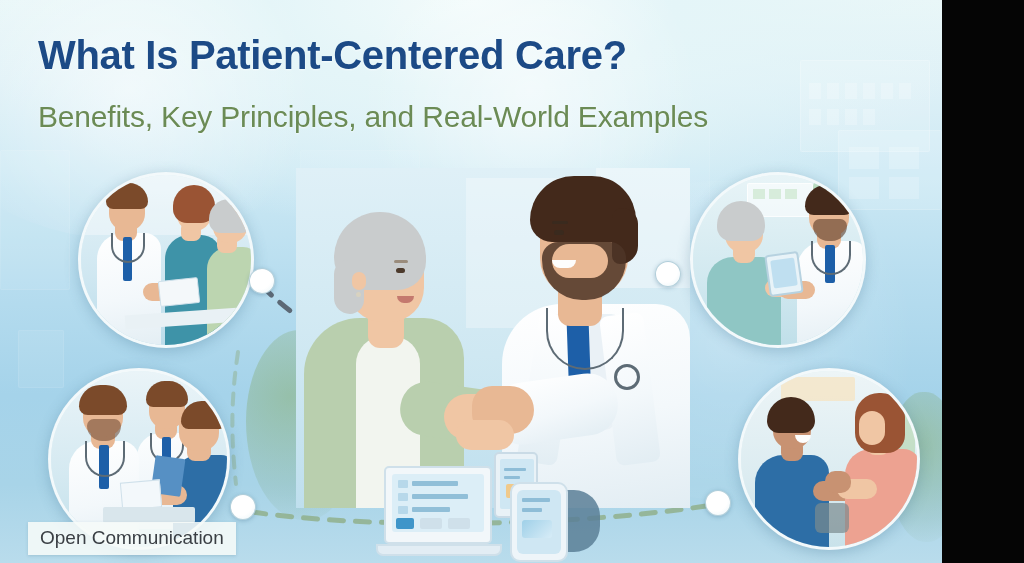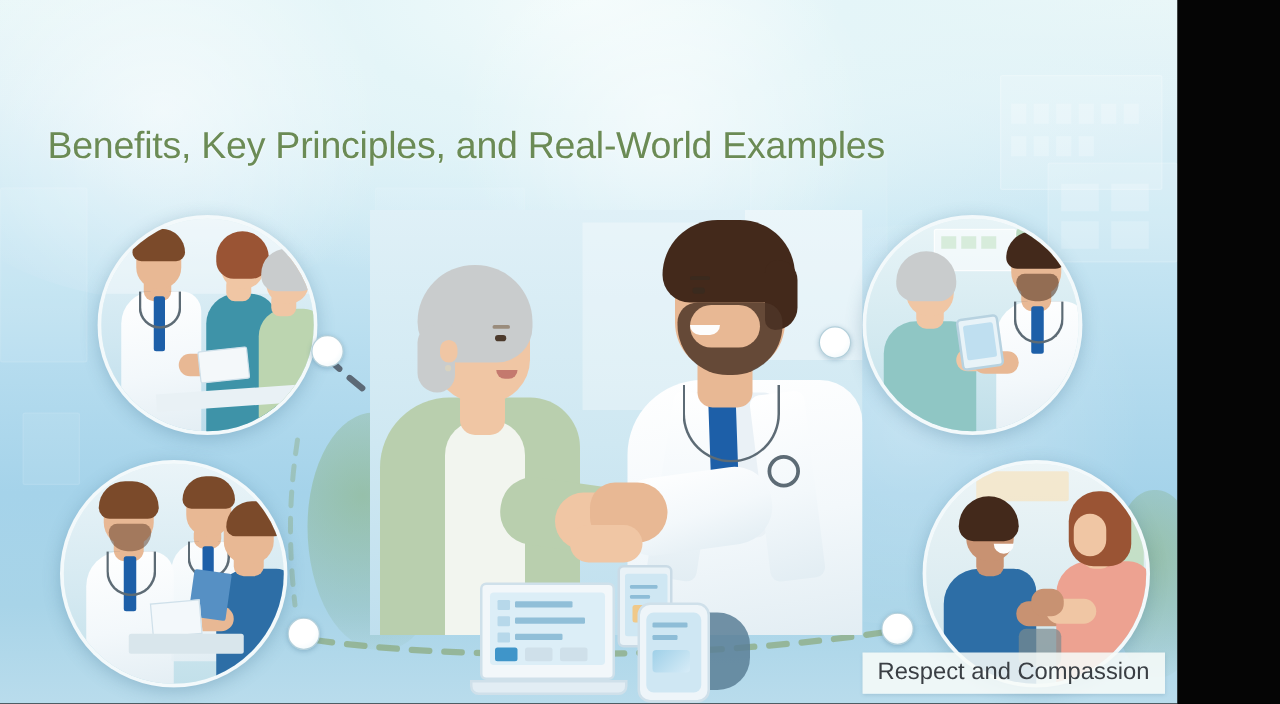--- a/index.html
+++ b/index.html
@@ -151,20 +151,21 @@
         <div class="bld-win" style="left:50px;top:46px;width:30px;height:22px;"></div>
       </div>
       <div class="bg-shape bld" style="left:0px;top:150px;width:70px;height:140px;opacity:.30;"></div>
       <div class="bg-shape bld" style="left:18px;top:330px;width:46px;height:58px;opacity:.28;"></div>
       <div class="bg-shape bld" style="left:300px;top:150px;width:120px;height:150px;opacity:.22;"></div>
       <div class="bg-shape bld" style="left:600px;top:120px;width:110px;height:120px;opacity:.20;"></div>
       <div class="plant" style="left:246px;top:330px;width:110px;height:190px;"></div>
       <div class="plant" style="left:888px;top:392px;width:72px;height:150px;"></div>
     </div>
 
+    <div id="title">What Is Patient-Centered Care?</div>
     <div id="subtitle">Benefits, Key Principles, and Real-World Examples</div>
 
     <svg id="connectors" viewBox="0 0 942 563" preserveAspectRatio="none">
       <path d="M 262 286 C 292 316, 318 330, 344 346" fill="none" stroke="#4c5560" stroke-width="5" stroke-dasharray="13 11" stroke-linecap="round" opacity=".85"></path>
       <path d="M 660 280 C 636 306, 622 318, 606 330" fill="none" stroke="#4c5560" stroke-width="5" stroke-dasharray="13 11" stroke-linecap="round" opacity=".55"></path>
       <path d="M 252 512 C 360 528, 560 528, 706 506" fill="none" stroke="#8fae86" stroke-width="5" stroke-dasharray="14 12" stroke-linecap="round" opacity=".80"></path>
       <path d="M 238 352 C 232 392, 230 430, 236 484" fill="none" stroke="#8fae86" stroke-width="4" stroke-dasharray="11 10" stroke-linecap="round" opacity=".45"></path>
     </svg>
 
     <div id="center">
@@ -365,20 +366,23 @@
         <div class="sh hair-br" style="left:130px;top:30px;width:46px;height:28px;border-radius:22px 22px 8px 8px;"></div>
         <div class="sh skin" style="left:96px;top:114px;width:40px;height:20px;border-radius:10px;"></div>
 
         <div class="sh" style="left:102px;top:86px;width:30px;height:38px;background:#5690c4;
              border-radius:2px;transform:rotate(8deg);"></div>
         <div class="sh" style="left:70px;top:110px;width:40px;height:28px;background:#f3f8fb;
              border:1px solid #cfe0ea;transform:rotate(-5deg);"></div>
         <div class="sh" style="left:52px;top:136px;width:92px;height:16px;background:#d9e6ec;border-radius:2px;"></div>
       </div>
     </div>
+    <div class="chip" style="left:28px;top:522px;">
+      <span>Open Communication</span>
+    </div>
     <div class="node-dot" style="left:230px;top:494px;"></div>
 
     <div class="inset" style="left:738px;top:368px;width:182px;height:182px;">
       <div class="scene" style="background:linear-gradient(180deg,#edf5f7 0%, #dcecf1 60%, #c9e2ea 100%);">
         <div class="sh" style="left:40px;top:6px;width:74px;height:24px;background:#f6e3bf;opacity:.7;border-radius:2px;"></div>
         <div class="sh" style="left:140px;top:40px;width:34px;height:60px;background:#a8cf9c;opacity:.5;border-radius:10px;"></div>
 
         <div class="sh bluet" style="left:14px;top:84px;width:74px;height:98px;border-radius:28px 18px 0 0;"></div>
         <div class="sh skin-d" style="left:40px;top:68px;width:22px;height:22px;border-radius:8px;"></div>
         <div class="sh skin-d" style="left:32px;top:34px;width:38px;height:44px;border-radius:18px;"></div>
@@ -391,21 +395,18 @@
         <div class="sh skin-l" style="left:118px;top:28px;width:38px;height:44px;border-radius:18px;"></div>
         <div class="sh hair-au" style="left:114px;top:22px;width:50px;height:60px;border-radius:24px 24px 18px 20px;"></div>
         <div class="sh skin-l" style="left:118px;top:40px;width:26px;height:34px;border-radius:14px;"></div>
         <div class="sh skin-l" style="left:96px;top:108px;width:40px;height:20px;border-radius:10px;"></div>
 
         <div class="sh skin-d" style="left:84px;top:100px;width:26px;height:22px;border-radius:10px;"></div>
         <div class="sh" style="left:74px;top:132px;width:34px;height:30px;background:#7b8a8e;
              opacity:.7;border-radius:6px;"></div>
       </div>
     </div>
-    <div class="chip" style="left:690px;top:522px;">
-      <span>Respect and Compassion</span>
-    </div>
     <div class="node-dot" style="left:705px;top:490px;"></div>
 
   </div>
 
   <div id="letterbox"></div>
 </div>
 
 </body></html>

